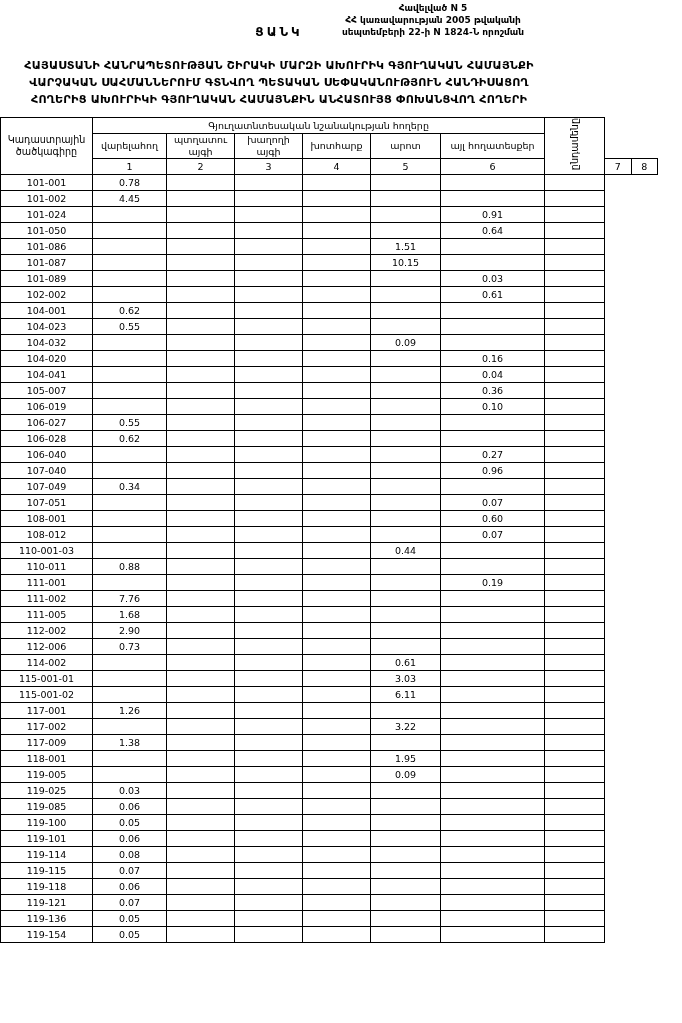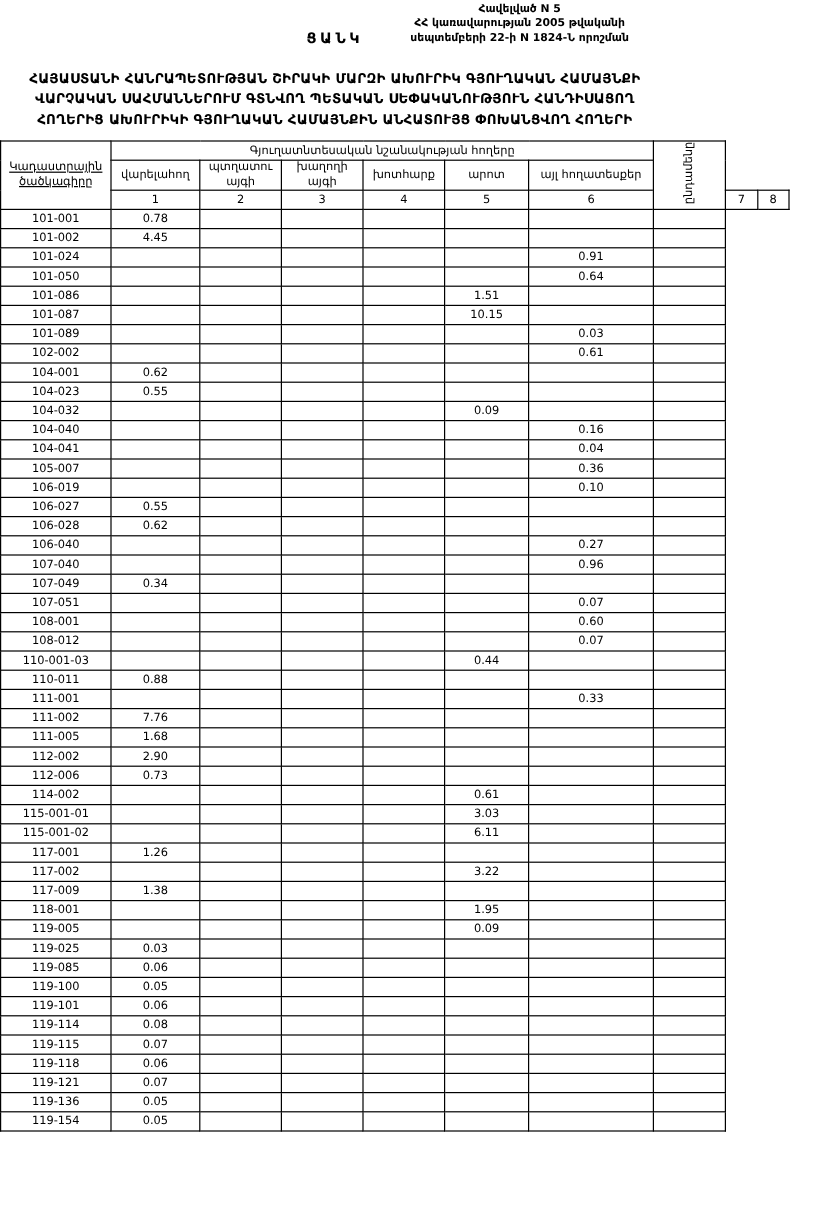--- a/index.html
+++ b/index.html
@@ -79,21 +79,20 @@
     font-weight: normal;
   }
   .col-head {
     font-size: 9.6px;
     line-height: 12px;
     height: 102px;
     padding: 2px 2px;
   }
   .col-head.left {
     font-size: 9.6px;
-    text-decoration: underline;
   }
   .vert {
     writing-mode: vertical-rl;
     transform: rotate(180deg);
     white-space: nowrap;
     font-size: 9.6px;
     display: inline-block;
     line-height: 12px;
   }
   .numrow td {
@@ -281,21 +280,21 @@
           <td class="idcell">104-032</td>
           <td></td>
           <td></td>
           <td></td>
           <td></td>
           <td>0.09</td>
           <td></td>
           <td></td>
         </tr>
         <tr class="datarow">
-          <td class="idcell">104-040</td>
+          <td class="idcell">104-020</td>
           <td></td>
           <td></td>
           <td></td>
           <td></td>
           <td></td>
           <td>0.16</td>
           <td></td>
         </tr>
         <tr class="datarow">
           <td class="idcell">104-041</td>
@@ -427,21 +426,21 @@
           <td></td>
           <td></td>
         </tr>
         <tr class="datarow">
           <td class="idcell">111-001</td>
           <td></td>
           <td></td>
           <td></td>
           <td></td>
           <td></td>
-          <td>0.33</td>
+          <td>0.19</td>
           <td></td>
         </tr>
         <tr class="datarow">
           <td class="idcell">111-002</td>
           <td>7.76</td>
           <td></td>
           <td></td>
           <td></td>
           <td></td>
           <td></td>

